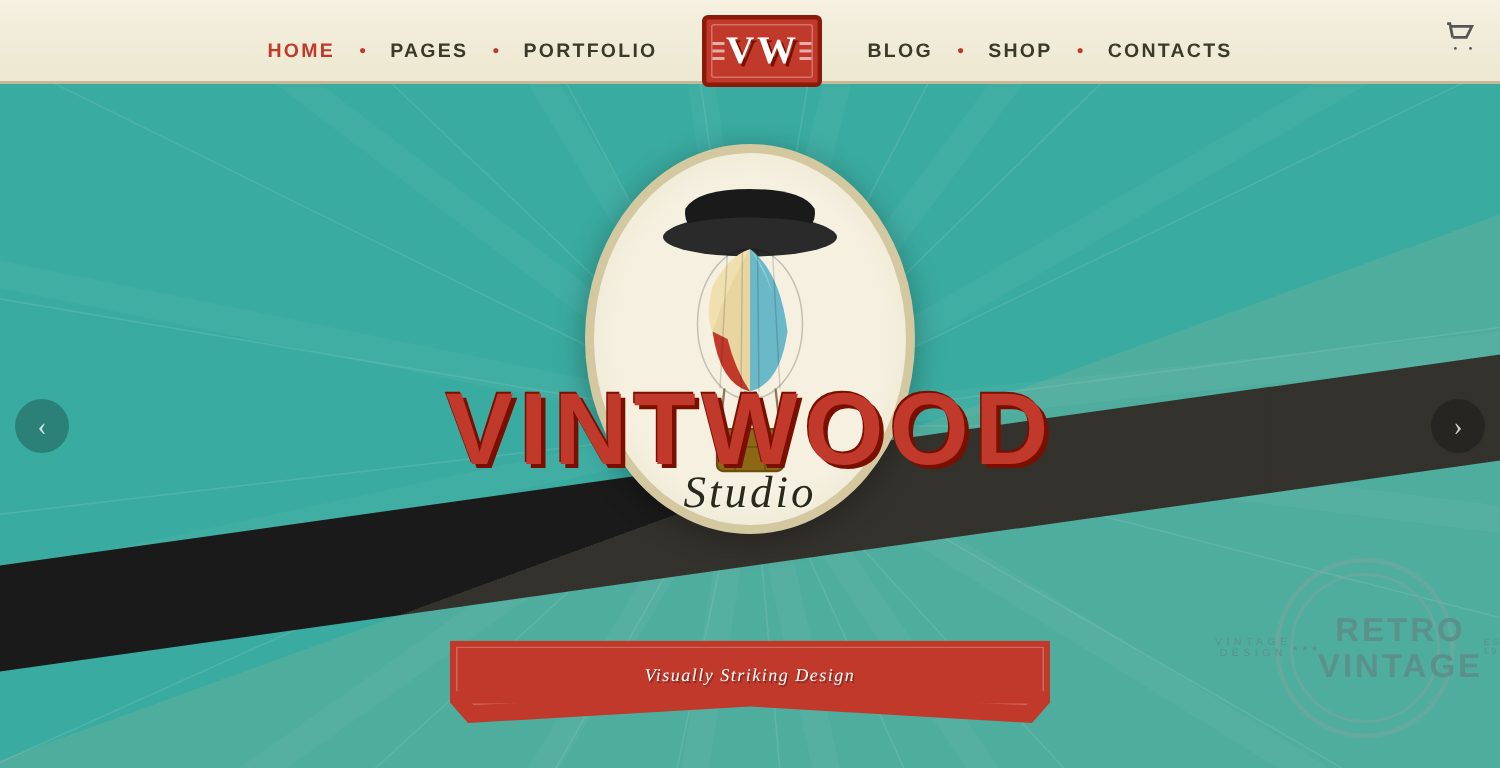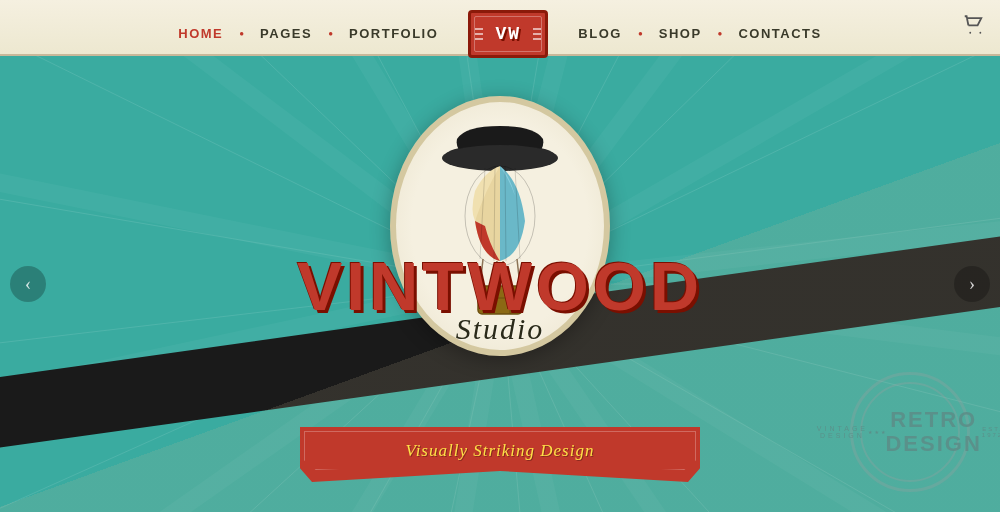--- a/index.html
+++ b/index.html
@@ -64,23 +64,23 @@
       content: '';
       position: absolute;
       top: 3px; left: 3px; right: 3px; bottom: 3px;
       border: 1px solid rgba(255,255,255,0.3);
       border-radius: 2px;
     }
     .logo-text {
       position: relative;
       z-index: 2;
       color: #fff;
-      font-size: 18px;
+      font-size: 26px;
       font-weight: 900;
-      font-family: Liberation Mono, monospace;
+      font-family: Liberation Serif, serif;
       letter-spacing: 2px;
       text-shadow: 2px 2px 0 #7a0f00;
     }
     .logo-lines-left, .logo-lines-right {
       position: absolute;
       top: 50%;
       transform: translateY(-50%);
       display: flex;
       flex-direction: column;
       gap: 3px;
@@ -213,22 +213,22 @@
       clip-path: polygon(0% 0%, 100% 0%, 100% 75%, 97% 100%, 50% 80%, 3% 100%, 0% 75%);
     }
     .ribbon-banner::before {
       content: '';
       position: absolute;
       top: 4px; left: 4px; right: 4px; bottom: 12px;
       border: 1px solid rgba(255,255,255,0.25);
       clip-path: polygon(0% 0%, 100% 0%, 100% 75%, 97% 100%, 50% 80%, 3% 100%, 0% 75%);
     }
     .ribbon-text {
-      color: #fde047;
-      font-size: 17px;
+      color: #ffffff;
+      font-size: 12px;
       font-family: 'Georgia', serif;
       font-style: italic;
       letter-spacing: 1px;
       text-shadow: 1px 1px 0 rgba(0,0,0,0.3);
       margin-top: -8px;
     }
 
     
     .stamp {
       position: absolute;
@@ -454,21 +454,21 @@
   <div class="stamp">
     <div class="stamp-inner">
       <div class="stamp-top-text">VINTAGE DESIGN</div>
       <div style="display:flex; gap:2px; margin: 3px 0;">
         <span style="font-size:5px; color:rgba(100,120,120,0.8);">★</span>
         <span style="font-size:5px; color:rgba(100,120,120,0.8);">★</span>
         <span style="font-size:5px; color:rgba(100,120,120,0.8);">★</span>
       </div>
       <div class="stamp-main">
         <div>RETRO</div>
-        <div>DESIGN</div>
+        <div>VINTAGE</div>
       </div>
       <div class="stamp-bottom-text">EST. 1972</div>
     </div>
   </div>
 
   <div class="nav-arrow nav-arrow-prev">
     <span>‹</span>
   </div>
 
   <div class="nav-arrow nav-arrow-next">

